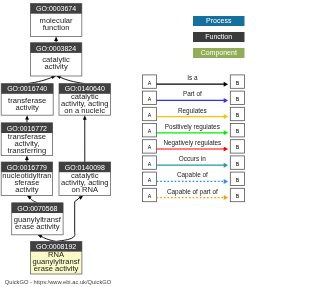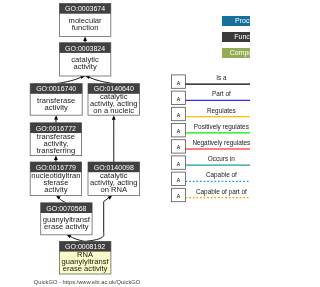--- a/index.html
+++ b/index.html
@@ -1,18 +1,18 @@
 <!DOCTYPE html>
 <html><head>
 <meta charset="utf-8">
 <title>QuickGO ancestor chart</title>
 <style>
   html,body{margin:0;padding:0;background:#ffffff;}
   body{width:250px;height:287px;font-family:"Liberation Sans",sans-serif;overflow:hidden;}
-  #root{position:relative;width:250px;height:282px;background:#ffffff;margin-left:29px;}
+  #root{position:relative;width:250px;height:282px;background:#ffffff;}
   svg#chart{display:block;position:absolute;left:0;top:0;}
   svg text{font-family:"Liberation Sans",sans-serif;}
   .n-id{font-size:7px;fill:#ffffff;}
   .n-lbl{font-size:7.6px;fill:#1a1a1a;letter-spacing:0.02px;}
   .lg-badge-lbl{font-size:7px;fill:#ffffff;}
   .lg-rel-lbl{font-size:6.4px;fill:#1a1a1a;}
   .lg-ab{font-size:5.2px;fill:#000000;}
   .foot-lbl{font-size:5.75px;fill:#3f3f3f;}
 </style>
 </head>

